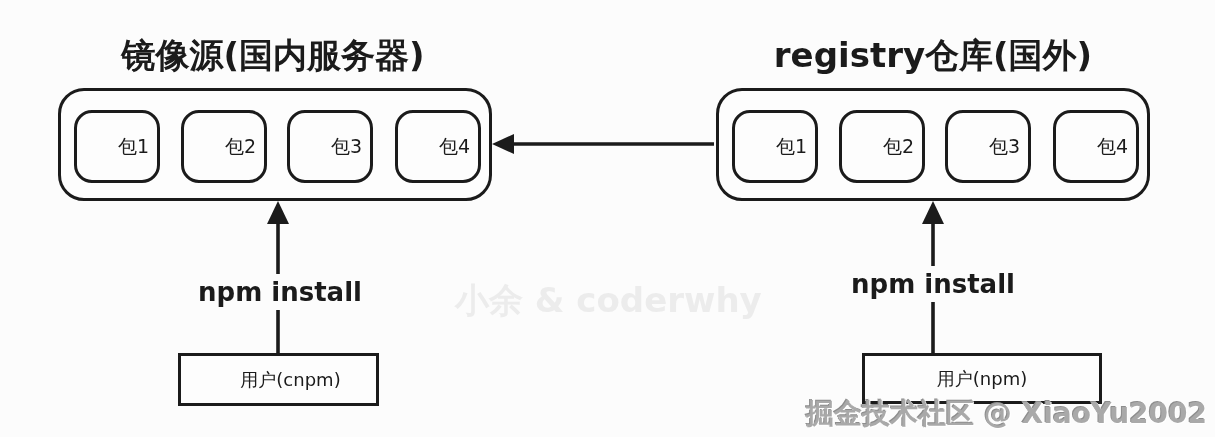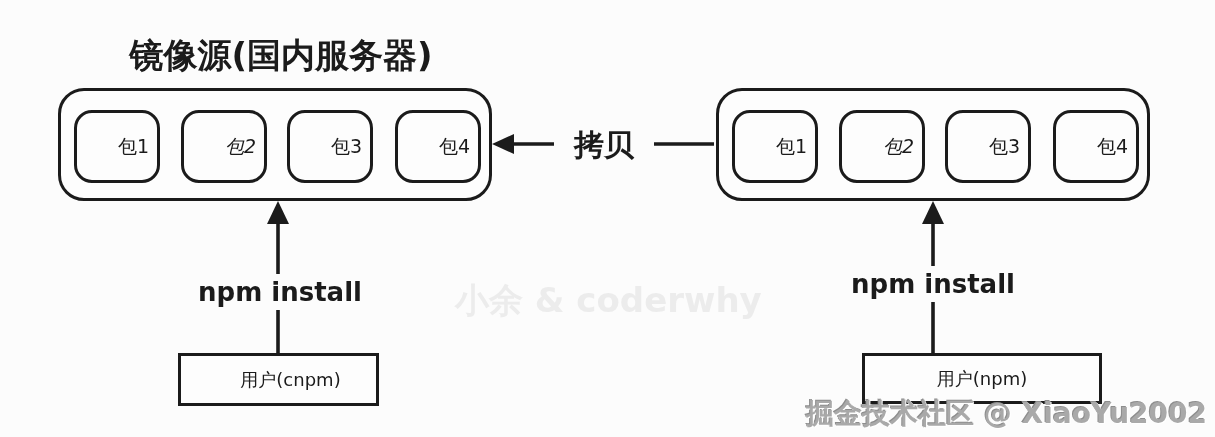--- a/index.html
+++ b/index.html
@@ -23,21 +23,21 @@
     position: absolute;
     top: 33px;
     height: 44px;
     line-height: 44px;
     text-align: center;
     font-size: 34px;
     font-weight: 700;
     letter-spacing: 0px;
     white-space: nowrap;
   }
-  .title-left  { left: 60px;  width: 442px; }
+  .title-left  { left: 52px;  width: 442px; }
   .title-right { left: 712px; width: 442px; }
 
   .pkg-container {
     position: absolute;
     top: 88px;
     width: 434px;
     height: 113px;
     border: 3px solid var(--line);
     border-radius: 26px;
     background: #fdfdfd;
@@ -54,21 +54,21 @@
     border-radius: 18px;
     background: #fdfdfd;
     display: flex;
     align-items: center;
     justify-content: center;
     font-size: 19px;
     white-space: nowrap;
     padding-left: 33px;
   }
   .p0 { left: 13px; }
-  .p1 { left: 120px; font-style: italic; }
+  .p1 { left: 120px; }
   .p2 { left: 226px; text-align: right; }
   .p3 { left: 334px; }
 
   .arrow-svg { position: absolute; }
   .arrow-line { stroke: var(--line); stroke-width: 3.6; }
   .arrow-head { fill: var(--line); stroke: none; }
 
   .flow-label {
     position: absolute;
     background: var(--bg);
@@ -120,40 +120,40 @@
     text-shadow: 1px 1px 0 #ffffff, -1px -1px 0 #8d8d8d;
     z-index: 5;
   }
 </style>
 </head>
 <body>
 
 <div class="canvas">
 
   <div class="group-title title-left">镜像源(国内服务器)</div>
+  <div class="group-title title-right">registry仓库(国外)</div>
 
   <div class="pkg-container container-left">
     <div class="pkg-box p0">包1</div>
     <div class="pkg-box p1">包2</div>
     <div class="pkg-box p2">包3</div>
     <div class="pkg-box p3">包4</div>
   </div>
 
   <div class="pkg-container container-right">
     <div class="pkg-box p0">包1</div>
     <div class="pkg-box p1">包2</div>
     <div class="pkg-box p2">包3</div>
     <div class="pkg-box p3">包4</div>
   </div>
 
   <svg class="arrow-svg" style="left:488px; top:128px;" width="232" height="32" viewBox="0 0 232 32">
     <line class="arrow-line" x1="226" y1="16" x2="22" y2="16"></line>
     <polygon class="arrow-head" points="4,16 26,6 26,26"></polygon>
   </svg>
-  <div class="flow-label copy-label">拷贝</div>
 
   <svg class="arrow-svg" style="left:262px; top:198px;" width="32" height="160" viewBox="0 0 32 160">
     <line class="arrow-line" x1="16" y1="22" x2="16" y2="157"></line>
     <polygon class="arrow-head" points="16,3 5,26 27,26"></polygon>
   </svg>
   <div class="flow-label install-label install-left">npm install</div>
 
   <svg class="arrow-svg" style="left:917px; top:198px;" width="32" height="160" viewBox="0 0 32 160">
     <line class="arrow-line" x1="16" y1="22" x2="16" y2="157"></line>
     <polygon class="arrow-head" points="16,3 5,26 27,26"></polygon>

